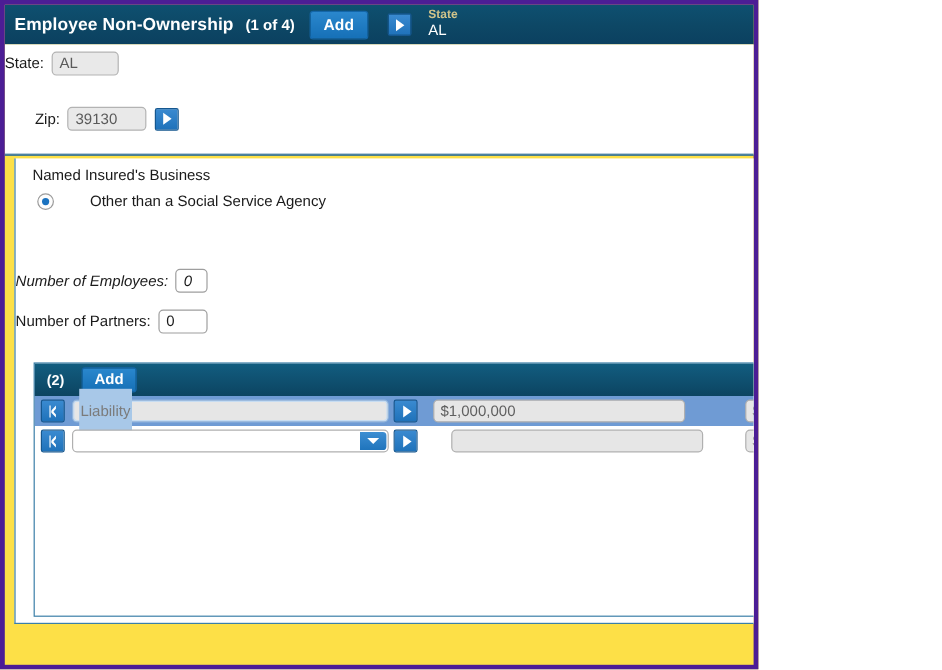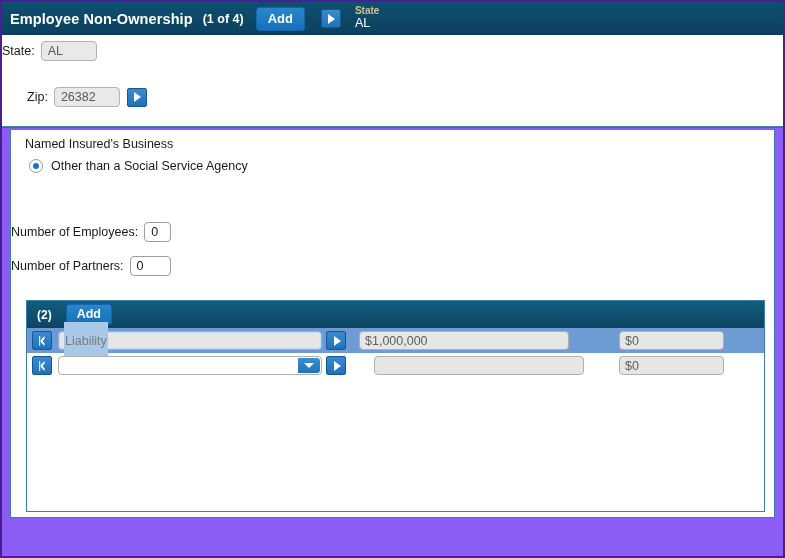--- a/index.html
+++ b/index.html
@@ -6,25 +6,25 @@
     margin: 0;
     padding: 0;
     background: #ffffff;
   }
   body {
     font-family: "Liberation Sans", sans-serif;
     -webkit-font-smoothing: antialiased;
   }
   #app {
     position: relative;
-    width: 785px;
+    width: 632px;
     height: 558px;
     box-sizing: border-box;
-    background: #8b5cf6;
-    border: 2px solid #4c1d95;
+    background: #fde047;
+    border: 4px solid #4c1d95;
     overflow: hidden;
   }
 
   
   .titlebar {
     position: absolute;
     left: 0; top: 0;
     width: 781px;
     height: 33px;
     background: #0d4a69;
@@ -213,20 +213,21 @@
     left: 14px;
     top: 7px;
     font-size: 12.5px;
     color: #1a1a1a;
   }
 
   .radio-row {
     position: absolute;
     display: flex;
     align-items: center;
+    gap: 22px;
   }
   .radio {
     width: 14px;
     height: 14px;
     border-radius: 50%;
     border: 1px solid #9b9b9b;
     background: #fdfdfd;
     box-sizing: border-box;
     display: inline-flex;
     align-items: center;
@@ -402,21 +403,21 @@
 
   <div class="form-top">
 
     <div class="field-row" style="left:0px; top:6px; width:130px; justify-content:flex-start;">
       <span class="field-label">State:</span>
       <span class="ro-input" style="width:56px;">AL</span>
     </div>
 
     <div class="field-row" style="left:1px; top:52px; width:168px; justify-content:center;">
       <span class="field-label">Zip:</span>
-      <span class="ro-input" style="width:66px;">26382</span>
+      <span class="ro-input" style="width:66px;">39130</span>
       <span class="arrow-btn" style="margin-left:7px;">
           <span class="tri"></span>
         </span>
     </div>
 
   </div>
 
   <div class="divider"></div>
 
   <div class="panel">
@@ -424,21 +425,21 @@
     <span class="panel-legend">Named Insured's Business</span>
 
     <div class="radio-row" style="left:18px; top:29px;">
       <span class="radio">
           <span class="dot"></span>
         </span>
       <span class="radio-label">Other than a Social Service Agency</span>
     </div>
 
 
-    <div class="field-row" style="left:0px; top:92px; width:160px; justify-content:space-between;">
+    <div class="field-row" style="left:0px; top:92px; width:160px; justify-content:space-between;font-style:italic;">
       <span class="field-label">Number of Employees:</span>
       <span class="wh-input" style="width:80px;">0</span>
     </div>
 
     <div class="field-row" style="left:0px; top:126px; width:160px; justify-content:flex-end;">
       <span class="field-label">Number of Partners:</span>
       <span class="wh-input" style="width:80px;">0</span>
     </div>
 
     <div class="grid-card">

